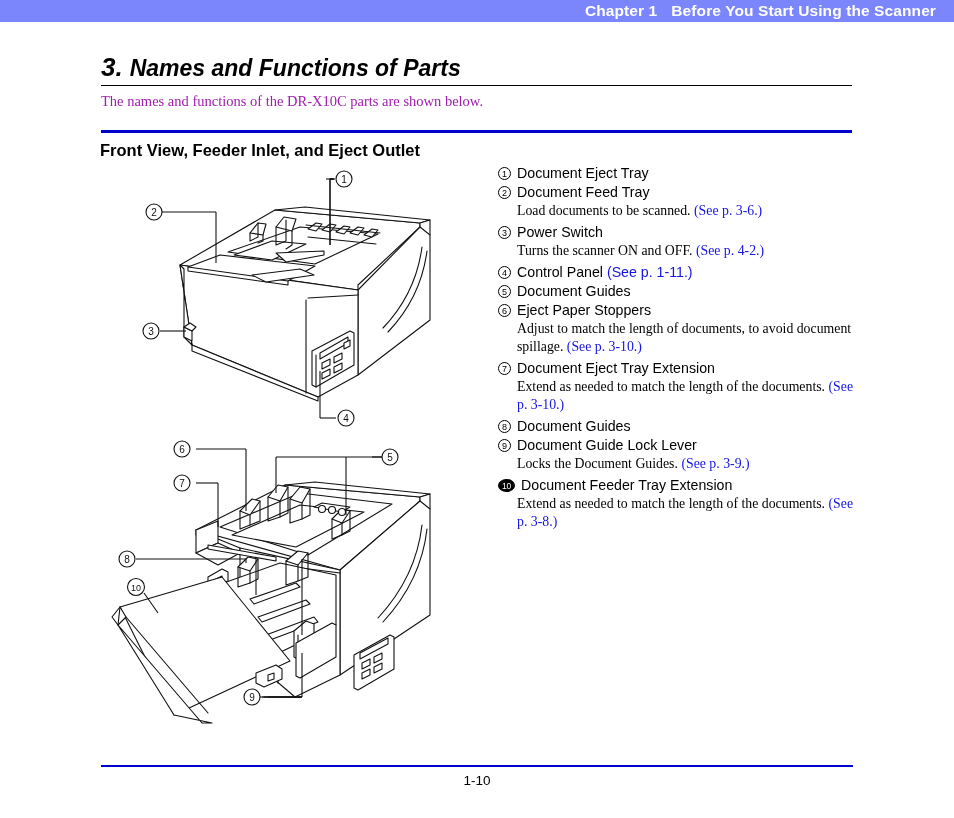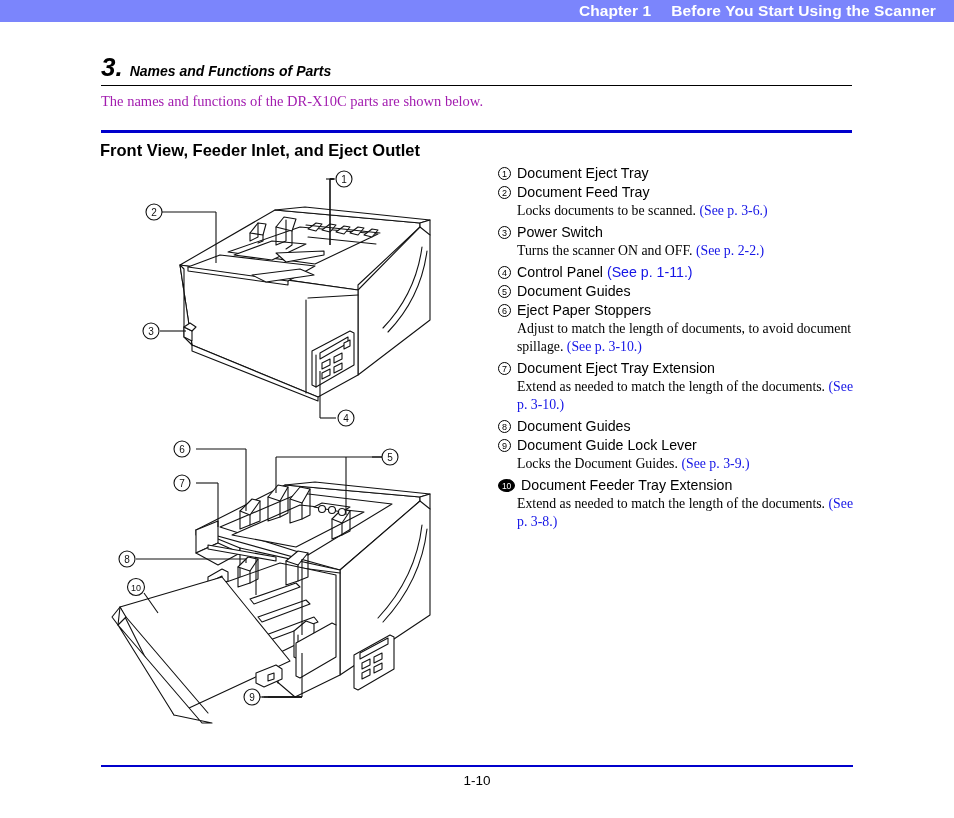--- a/index.html
+++ b/index.html
@@ -23,42 +23,42 @@
   }
   .header-title {
     position: absolute;
     right: 18px; top: 2px;
     color: #ffffff;
     font-size: 15.5px;
     font-weight: bold;
     letter-spacing: 0.1px;
     white-space: nowrap;
   }
-  .header-title .chap { margin-right: 20px; }
+  .header-title .chap { margin-right: 14px; }
 
   
   .section-head {
     position: absolute;
     left: 101px; top: 54px;
     width: 751px;
   }
   .section-head .row {
     display: flex;
     align-items: baseline;
     gap: 7px;
   }
   .sec-num {
     font-size: 26px;
     font-weight: bold;
     font-style: italic;
     line-height: 1;
     color: #000;
   }
   .sec-title {
-    font-size: 14px;
+    font-size: 23px;
     font-weight: bold;
     font-style: italic;
     color: #000;
     line-height: 1;
   }
   .section-rule {
     position: absolute;
     left: 101px; top: 85px;
     width: 751px; height: 1px;
     background: #000;
@@ -429,29 +429,29 @@
       <span class="bullet-num">1</span>
       <span class="legend-title-text">Document Eject Tray</span>
     </div>
   </div>
 
   <div class="legend-item">
     <div class="legend-title">
       <span class="bullet-num">2</span>
       <span class="legend-title-text">Document Feed Tray</span>
     </div>
-    <div class="legend-desc"><span>Locks documents to be scanned. </span><span class="lnk">(See p. 3-6.)</span></div>
+    <div class="legend-desc"><span>Load documents to be scanned. </span><span class="lnk">(See p. 3-6.)</span></div>
   </div>
 
   <div class="legend-item">
     <div class="legend-title">
       <span class="bullet-num">3</span>
       <span class="legend-title-text">Power Switch</span>
     </div>
-    <div class="legend-desc"><span>Turns the scanner ON and OFF. </span><span class="lnk">(See p. 2-2.)</span></div>
+    <div class="legend-desc"><span>Turns the scanner ON and OFF. </span><span class="lnk">(See p. 4-2.)</span></div>
   </div>
 
   <div class="legend-item">
     <div class="legend-title">
       <span class="bullet-num">4</span>
       <span class="legend-title-text"><span>Control Panel </span><span class="lnk">(See p. 1-11.)</span></span>
     </div>
   </div>
 
   <div class="legend-item">

